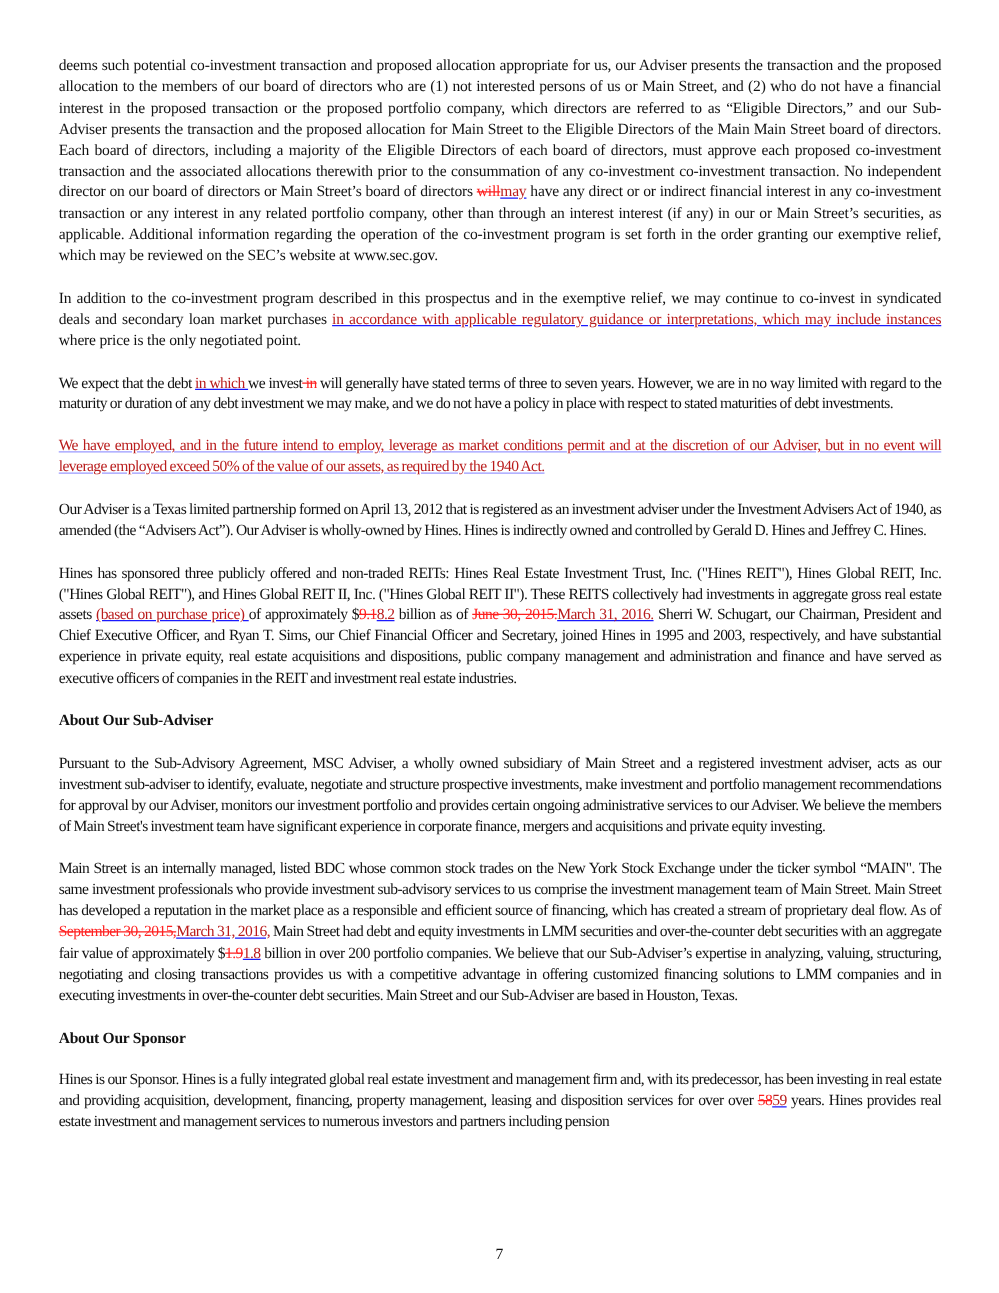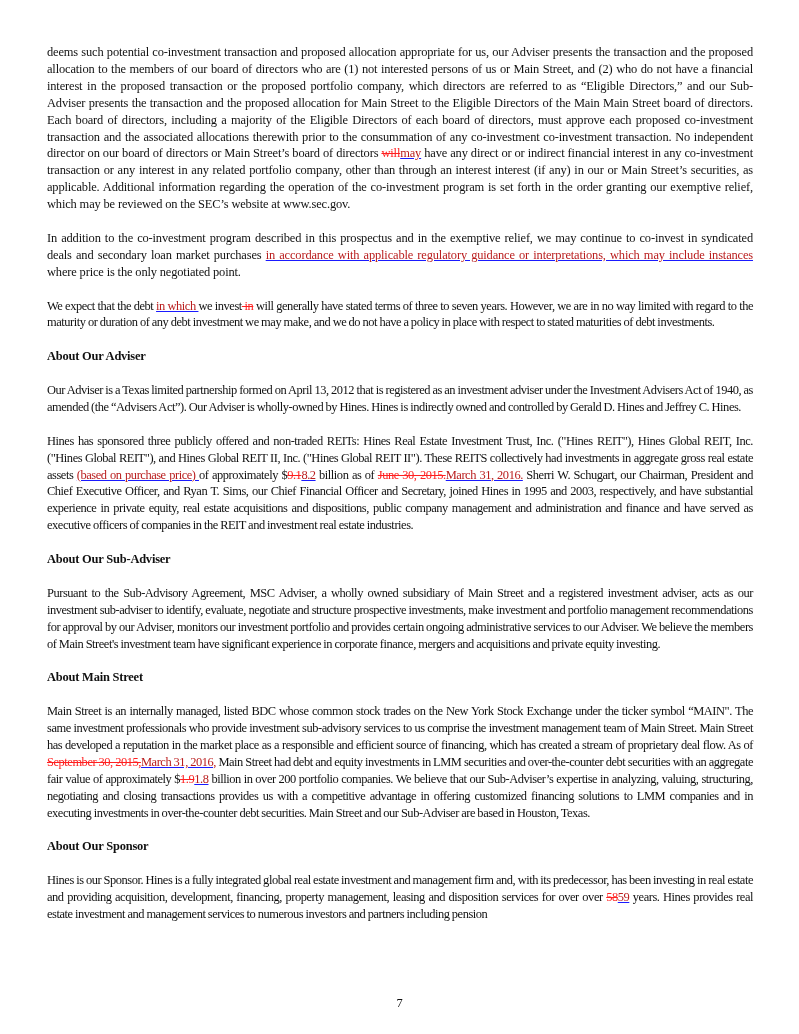--- a/index.html
+++ b/index.html
@@ -65,32 +65,31 @@
 <body>
 
 <div class="page">
 
   <p class="para"><span>deems such potential co-investment transaction and proposed allocation appropriate for us, our Adviser presents the transaction and the proposed allocation to the members of our board of directors who are (1) not interested persons of us or Main Street, and (2) who do not have a financial interest in the proposed transaction or the proposed portfolio company, which directors are referred to as “Eligible Directors,” and our Sub-Adviser presents the transaction and the proposed allocation for Main Street to the Eligible Directors of the Main Main Street board of directors. Each board of directors, including a majority of the Eligible Directors of each board of directors, must approve each proposed co-investment transaction and the associated allocations therewith prior to the consummation of any co-investment co-investment transaction. No independent director on our board of directors or Main Street’s board of directors </span><span class="del">will</span><span class="ins">may</span><span> have any direct or or indirect financial interest in any co-investment transaction or any interest in any related portfolio company, other than through an interest interest (if any) in our or Main Street’s securities, as applicable. Additional information regarding the operation of the co-investment program is set forth in the order granting our exemptive relief, which may be reviewed on the SEC’s website at www.sec.gov.</span></p>
 
   <p class="para"><span>In addition to the co-investment program described in this prospectus and in the exemptive relief, we may continue to co-invest in syndicated deals and secondary loan market purchases </span><span class="ins">in accordance with applicable regulatory guidance or interpretations, which may include instances </span><span>where price is the only negotiated point.</span></p>
 
   <p class="para condensed"><span>We expect that the debt </span><span class="ins">in which </span><span>we invest</span><span class="del"> in</span><span> will generally have stated terms of three to seven years. However, we are in no way limited with regard to the maturity or duration of any debt investment we may make, and we do not have a policy in place with respect to stated maturities of debt investments.</span></p>
 
+  <p class="para condensed"><span class="ins hl">We have employed, and in the future intend to employ, leverage as market conditions permit and at the discretion of our Adviser, but in no event will leverage employed exceed 50% of the value of our assets, as required by the 1940 Act.</span></p>
 
-  <p class="heading">About Our Adviser</p>
 
   <p class="para condensed"><span>Our Adviser is a Texas limited partnership formed on April 13, 2012 that is registered as an investment adviser under the Investment Advisers Act of 1940, as amended (the “Advisers Act”). Our Adviser is wholly-owned by Hines. Hines is indirectly owned and controlled by Gerald D. Hines and Jeffrey C. Hines.</span></p>
 
   <p class="para condensed"><span>Hines has sponsored three publicly offered and non-traded REITs: Hines Real Estate Investment Trust, Inc. ("Hines REIT"), Hines Global REIT, Inc. ("Hines Global REIT"), and Hines Global REIT II, Inc. ("Hines Global REIT II"). These REITS collectively had investments in aggregate gross real estate assets </span><span class="ins">(based on purchase price) </span><span>of approximately $</span><span class="del">9.1</span><span class="ins">8.2</span><span> billion as of </span><span class="del">June 30, 2015.</span><span class="ins">March 31, 2016.</span><span> Sherri W. Schugart, our Chairman, President and Chief Executive Officer, and Ryan T. Sims, our Chief Financial Officer and Secretary, joined Hines in 1995 and 2003, respectively, and have substantial experience in private equity, real estate acquisitions and dispositions, public company management and administration and finance and have served as executive officers of companies in the REIT and investment real estate industries.</span></p>
 
   <p class="heading">About Our Sub-Adviser</p>
 
   <p class="para condensed"><span>Pursuant to the Sub-Advisory Agreement, MSC Adviser, a wholly owned subsidiary of Main Street and a registered investment adviser, acts as our investment sub-adviser to identify, evaluate, negotiate and structure prospective investments, make investment and portfolio management recommendations for approval by our Adviser, monitors our investment portfolio and provides certain ongoing administrative services to our Adviser. We believe the members of Main Street's investment team have significant experience in corporate finance, mergers and acquisitions and private equity investing.</span></p>
 
-  <p class="heading">About Main Street</p>
 
   <p class="para condensed"><span>Main Street is an internally managed, listed BDC whose common stock trades on the New York Stock Exchange under the ticker symbol “MAIN". The same investment professionals who provide investment sub-advisory services to us comprise the investment management team of Main Street. Main Street has developed a reputation in the market place as a responsible and efficient source of financing, which has created a stream of proprietary deal flow. As of </span><span class="del">September 30, 2015,</span><span class="ins">March 31, 2016,</span><span> Main Street had debt and equity investments in LMM securities and over-the-counter debt securities with an aggregate fair value of approximately $</span><span class="del">1.9</span><span class="ins">1.8</span><span> billion in over 200 portfolio companies. We believe that our Sub-Adviser’s expertise in analyzing, valuing, structuring, negotiating and closing transactions provides us with a competitive advantage in offering customized financing solutions to LMM companies and in executing investments in over-the-counter debt securities. Main Street and our Sub-Adviser are based in Houston, Texas.</span></p>
 
   <p class="heading">About Our Sponsor</p>
 
   <p class="para condensed"><span>Hines is our Sponsor. Hines is a fully integrated global real estate investment and management firm and, with its predecessor, has been investing in real estate and providing acquisition, development, financing, property management, leasing and disposition services for over over </span><span class="del">58</span><span class="ins">59</span><span> years. Hines provides real estate investment and management services to numerous investors and partners including pension</span></p>
 
 </div>
 
 <div class="page-number">7</div>

